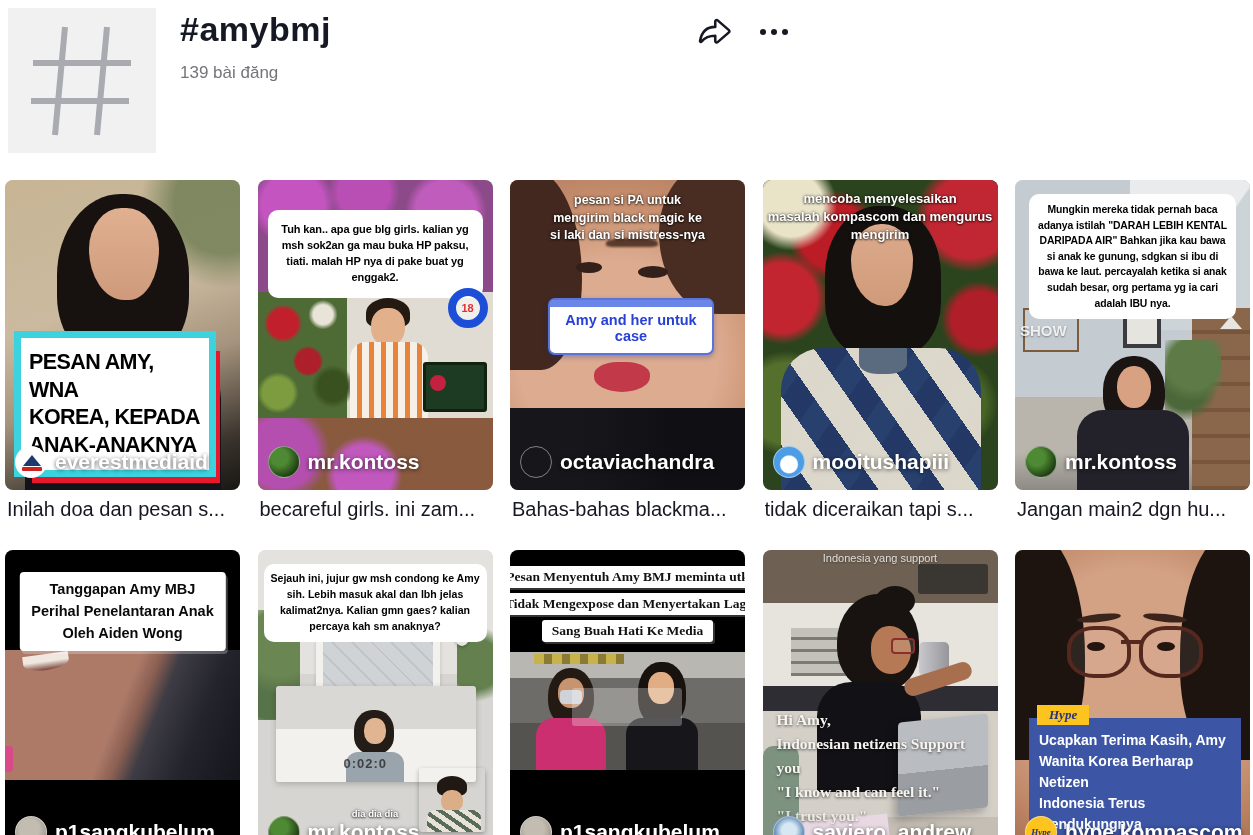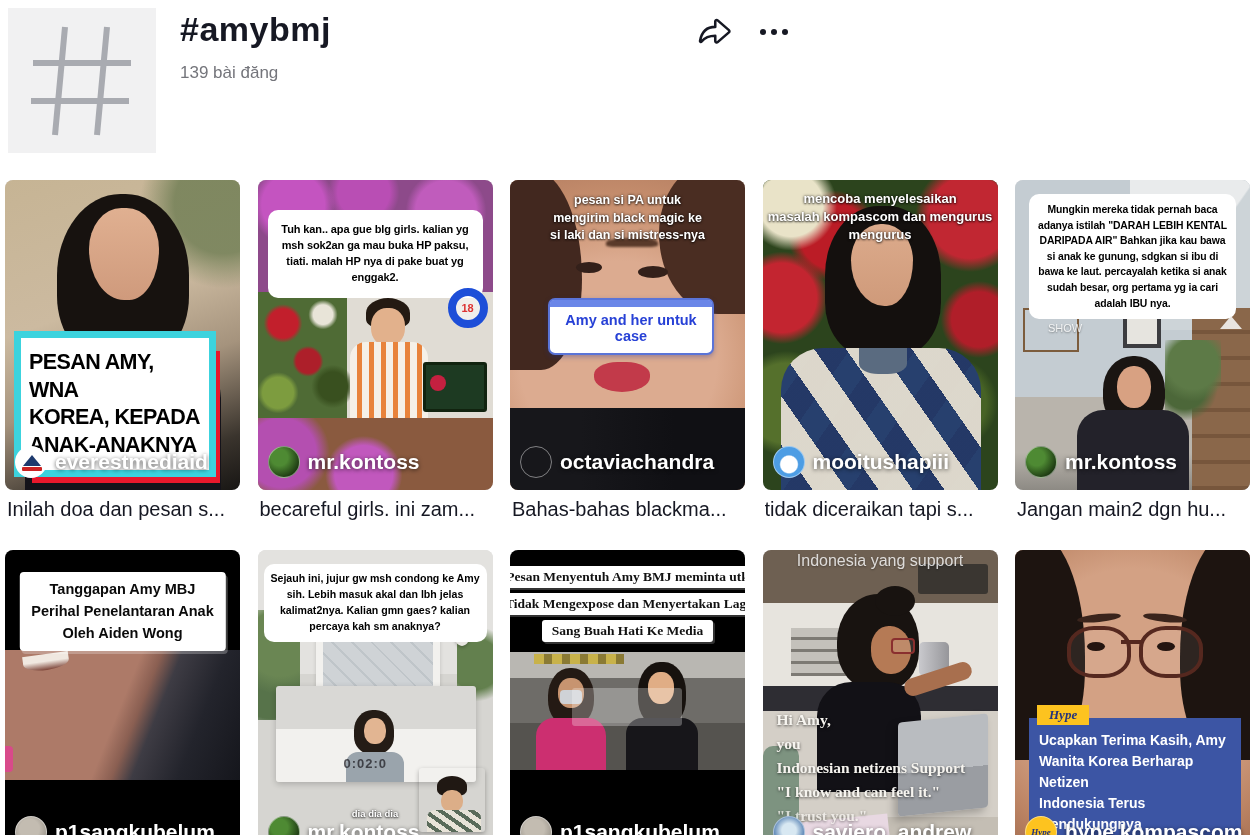--- a/index.html
+++ b/index.html
@@ -103,21 +103,21 @@
   .s5bg{background:linear-gradient(180deg,#c4ccd2 0 70%,#b9b4ac 70% 88%,#8d8a84 100%);}
   .s5stair{right:0;top:0;width:120px;height:150px;background:linear-gradient(125deg,#e9ebec 0 55%,transparent 56%),#cdd4d8;}
   .s5wood{right:0;top:128px;width:58px;height:182px;background:repeating-linear-gradient(180deg,#8a674a 0 22px,#77563c 22px 26px);}
   .s5crate{left:8px;top:128px;width:52px;height:40px;background:repeating-linear-gradient(90deg,#b08a5e 0 9px,#91househ6a44 9px 11px),#a5805a;border:2px solid #7c5c3d;}
   .s5frame{left:108px;top:122px;width:30px;height:38px;background:#e6e4df;border:4px solid #3c3c40;}
   .s5plant{left:150px;top:160px;width:56px;height:80px;background:radial-gradient(circle at 50% 30%,#5d7a47 0 40%,transparent 60%),radial-gradient(circle at 35% 60%,#4c6739 0 35%,transparent 55%);}
   .s5hair{left:88px;top:176px;width:62px;height:70px;background:#1a1512;border-radius:48% 48% 40% 40%;}
   .s5face{left:102px;top:186px;width:34px;height:42px;background:#d8a182;border-radius:48%;}
   .s5body{left:62px;top:230px;width:112px;height:80px;background:#23222a;border-radius:26px 26px 0 0;}
   .s5bub{top:14px;left:14px;right:14px;padding:8px 8px;font-size:10.4px;line-height:1.5;letter-spacing:-.1px;}
-  .s5show{left:5px;top:142px;color:rgba(255,255,255,.85);font-size:11px;font-weight:400;z-index:6;text-shadow:0 1px 2px rgba(0,0,0,.4);margin-left:28px;}
+  .s5show{left:5px;top:142px;color:rgba(255,255,255,.85);font-size:15px;font-weight:700;z-index:6;text-shadow:0 1px 2px rgba(0,0,0,.4);}
   .s5logo{right:8px;top:136px;width:0;height:0;border-left:11px solid transparent;border-right:11px solid transparent;border-bottom:13px solid #f2f2ef;z-index:6;opacity:.9;}
 
   
   .s6bg{background:#000;}
   .s6box{position:absolute;top:22px;left:50%;transform:translateX(-50%);background:#fff;border-radius:4px;padding:7px 12px;font-size:14.5px;font-weight:700;line-height:1.5;text-align:center;color:#0a0a0a;white-space:nowrap;z-index:6;box-shadow:2px 3px 0 rgba(255,255,255,.25);}
   .s6photo{left:0;top:100px;width:235px;height:130px;background:linear-gradient(112deg,#ad7a68 0 48%,#8a5f52 55%,#3e3c44 62%,#23242c 78%,#15161c 100%);}
   .s6mouth{left:18px;top:104px;width:46px;height:16px;background:linear-gradient(180deg,#f0e8e0 0 45%,#7c4438 100%);border-radius:0 0 50% 50%;transform:rotate(-8deg);}
   .s6pink{left:0;top:196px;width:8px;height:26px;background:#d84a8a;border-radius:0 4px 4px 0;}
 
   
@@ -161,21 +161,21 @@
   .s9rack{left:28px;top:78px;width:58px;height:48px;background:repeating-linear-gradient(0deg,#7d7a74 0 3px,transparent 3px 12px),rgba(90,88,84,.25);}
   .s9chair{left:0;top:196px;width:36px;height:90px;background:#7d9380;border-radius:10px 10px 0 0;}
   .s9hair{left:74px;top:44px;width:82px;height:96px;background:#181310;border-radius:50% 50% 40% 44%;}
   .s9bun{left:112px;top:36px;width:40px;height:30px;background:#181310;border-radius:50%;}
   .s9face{left:108px;top:76px;width:40px;height:48px;background:#b57a55;border-radius:46% 54% 50% 50%;}
   .s9glass{left:128px;top:88px;width:20px;height:12px;border:2px solid #8a2f2f;border-radius:4px;background:rgba(255,255,255,.12);}
   .s9body{left:54px;top:132px;width:104px;height:110px;background:#121116;border-radius:34px 34px 0 0;}
   .s9arm{left:140px;top:120px;width:70px;height:18px;background:#a86f4e;border-radius:10px;transform:rotate(-18deg);}
   .s9laptop{right:10px;top:168px;width:90px;height:94px;background:linear-gradient(180deg,#b9bcc0 0 55%,#9a9da2 55% 100%);transform:skewY(-6deg);border-radius:4px;box-shadow:-4px 4px 8px rgba(0,0,0,.25);}
   .s9paper{left:36px;top:268px;width:90px;height:30px;background:#e8d8e2;transform:rotate(-6deg);}
-  .s9toptxt{left:0;right:0;top:2px;font-size:16px;font-weight:400;color:rgba(255,255,255,.8);text-shadow:0 1px 2px rgba(0,0,0,.35);text-align:center;position:absolute;z-index:6;}
+  .s9toptxt{left:0;right:0;top:2px;font-size:11px;font-weight:400;color:rgba(255,255,255,.8);text-shadow:0 1px 2px rgba(0,0,0,.35);text-align:center;position:absolute;z-index:6;}
   .s9txt{position:absolute;left:14px;top:158px;z-index:6;font-family:"Liberation Serif",serif;font-weight:700;font-size:15.5px;line-height:1.55;color:#f6f4ef;text-shadow:0 1px 3px rgba(0,0,0,.65);}
   .s9txt .q2{opacity:.75;}
 
   
   .s10bg{background:radial-gradient(circle at 50% 42%,#d3a184 0 52%,#bc8464 78%,#a06a4e 100%);}
   .s10hairL{left:-26px;top:-20px;width:96px;height:230px;background:#1d1410;border-radius:0 55% 40% 0;}
   .s10hairR{right:-30px;top:-20px;width:100px;height:230px;background:#1d1410;border-radius:55% 0 0 40%;}
   .s10browL{left:62px;top:64px;width:44px;height:8px;background:#3a241c;border-radius:50%;transform:rotate(-6deg);}
   .s10browR{left:128px;top:64px;width:44px;height:8px;background:#3a241c;border-radius:50%;transform:rotate(6deg);}
   .s10glassL{left:52px;top:76px;width:56px;height:44px;border:4px solid #55281f;border-radius:42%;background:rgba(255,248,240,.08);}
@@ -310,21 +310,21 @@
   <article class="tile">
     <div class="vid">
       <div class="bgfull s4bg"></div>
       <div class="abs s4hair"></div>
       <div class="abs s4face"></div>
       <div class="abs s4sweater"></div>
       <div class="abs s4collar"></div>
       <div class="outline-txt s4top">
         <div>mencoba menyelesaikan</div>
         <div>masalah kompascom dan mengurus</div>
-        <div>mengurus</div>
+        <div>mengirim</div>
       </div>
       <div class="ubar">
         <span class="av av4"></span>
         <span class="uname">mooitushapiii</span>
       </div>
     </div>
     <div class="cap">tidak diceraikan tapi s...</div>
   </article>
 
   <article class="tile">
@@ -440,22 +440,22 @@
       <div class="abs s9bun"></div>
       <div class="abs s9face"></div>
       <div class="abs s9glass"></div>
       <div class="abs s9body"></div>
       <div class="abs s9arm"></div>
       <div class="abs s9laptop"></div>
       <div class="abs s9paper"></div>
       <div class="s9toptxt">Indonesia yang support</div>
       <div class="s9txt">
         <div>Hi Amy,</div>
+        <div>Indonesian netizens Support</div>
         <div>you</div>
-        <div>Indonesian netizens Support</div>
         <div>"I know and can feel it."</div>
         <div class="q2">"I trust you."</div>
       </div>
       <div class="ubar">
         <span class="av av6"></span>
         <span class="uname">saviero_andrew</span>
       </div>
     </div>
   </article>
 

